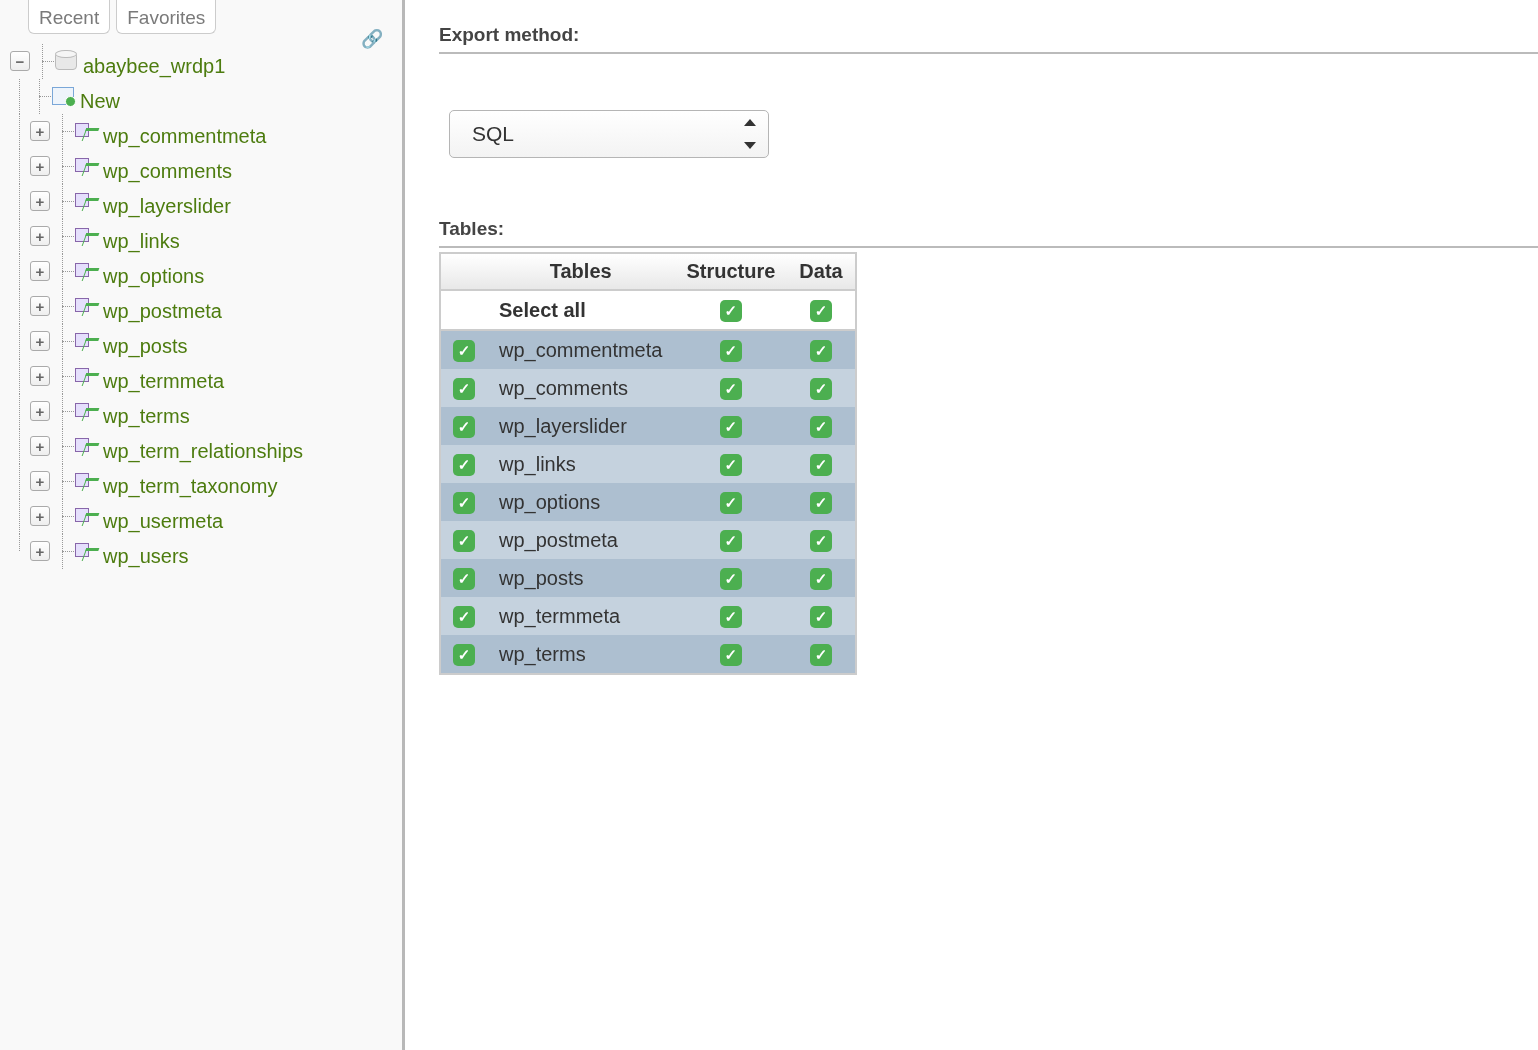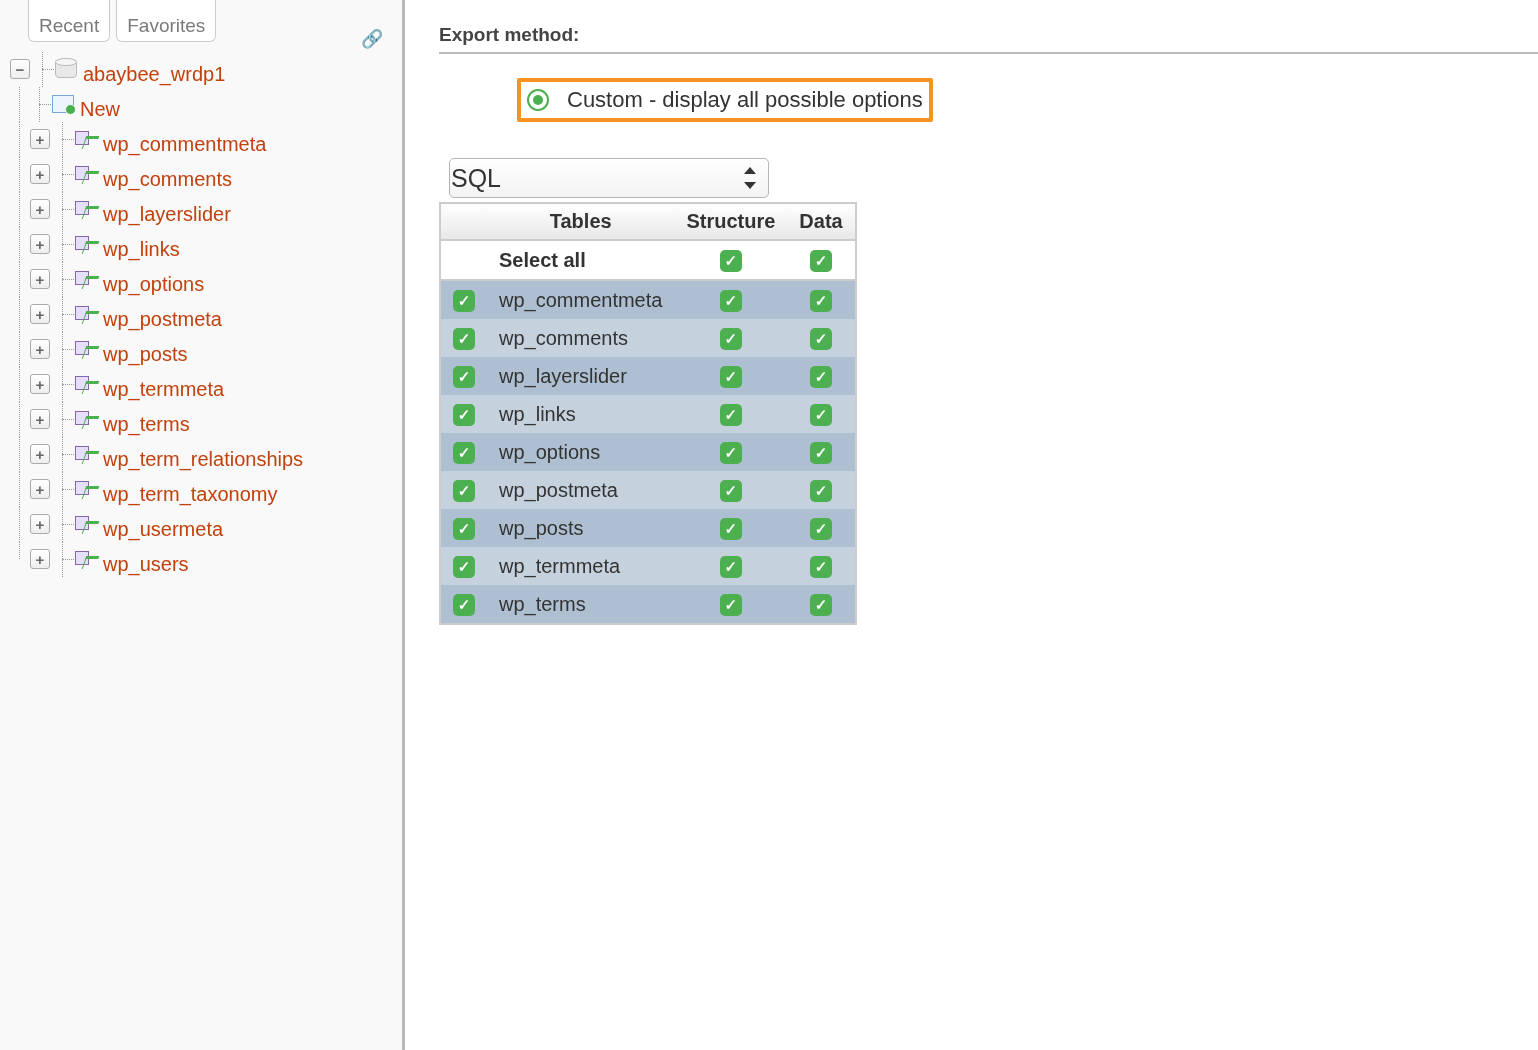--- a/index.html
+++ b/index.html
@@ -24,21 +24,21 @@
   .tabs-top {
     display: flex;
     gap: 6px;
     padding: 0 4px 0 28px;
   }
   .tab-btn {
     background: #fff;
     border: 1px solid #ccc;
     border-top: none;
     border-radius: 0 0 6px 6px;
-    padding: 16px 10px 4px;
+    padding: 8px 10px 4px;
     font-size: 19px;
     color: #7a7a7a;
     line-height: 1.1;
   }
   .link-icon {
     position: absolute;
     right: 18px;
     top: 28px;
     color: #999;
     font-size: 18px;
@@ -147,21 +147,21 @@
   .tbl-icon::after{
     content:"";
     position:absolute;
     right:0;bottom:0;
     width:12px;height:10px;
     border-top:3px solid #4caf50;
     border-left:1px solid #4caf50;
     transform: skewX(-20deg);
   }
 
-  .tree-label { color: #c2410c; margin-top: 11px; }
+  .tree-label { color: #4d7c0f; margin-top: 11px; }
 
   
   .main {
     flex: 1;
     padding: 0 0 0 34px;
     overflow: auto;
   }
   .section-heading {
     font-size: 19px;
     font-weight: 700;
@@ -206,23 +206,23 @@
   }
 
   .format-row { padding: 24px 0 0 10px; }
   .select {
     display:inline-flex;
     align-items:center;
     border:1px solid #b5b5b5;
     border-radius:5px;
     background:linear-gradient(#fff,#f3f3f3);
     min-width:320px;
-    height:40px;
-    padding:0 34px 0 1px;
-    font-size:25px;
+    height:48px;
+    padding:0 34px 0 22px;
+    font-size:21px;
     position:relative;
   }
   .select::after{
     content:"";
     position:absolute;
     right:12px;top:8px;
     width:0;height:0;
     border-left:6px solid transparent;
     border-right:6px solid transparent;
     border-bottom:7px solid #333;
@@ -387,32 +387,29 @@
           <span class="tree-label">wp_users</span>
         </div>
       </div>
   </div>
 </div>
 
 <div class="main">
 
   <div class="section-heading">Export method:</div>
   <div class="radios">
-    <div class="radio-row highlight">
-      <span class="radio checked"></span>
-      <span>Custom - display all possible options</span>
-    </div>
   </div>
 
   <div class="format-row">
     <div class="select">
       <span>SQL</span>
     </div>
   </div>
 
+  <div class="section-heading" style="margin-top:60px">Tables:</div>
   <div class="tables-wrap">
     <table class="tables">
       <thead>
         <tr>
           <th></th>
           <th class="center">Tables</th>
           <th class="center">Structure</th>
           <th class="center">Data</th>
         </tr>
       </thead>

